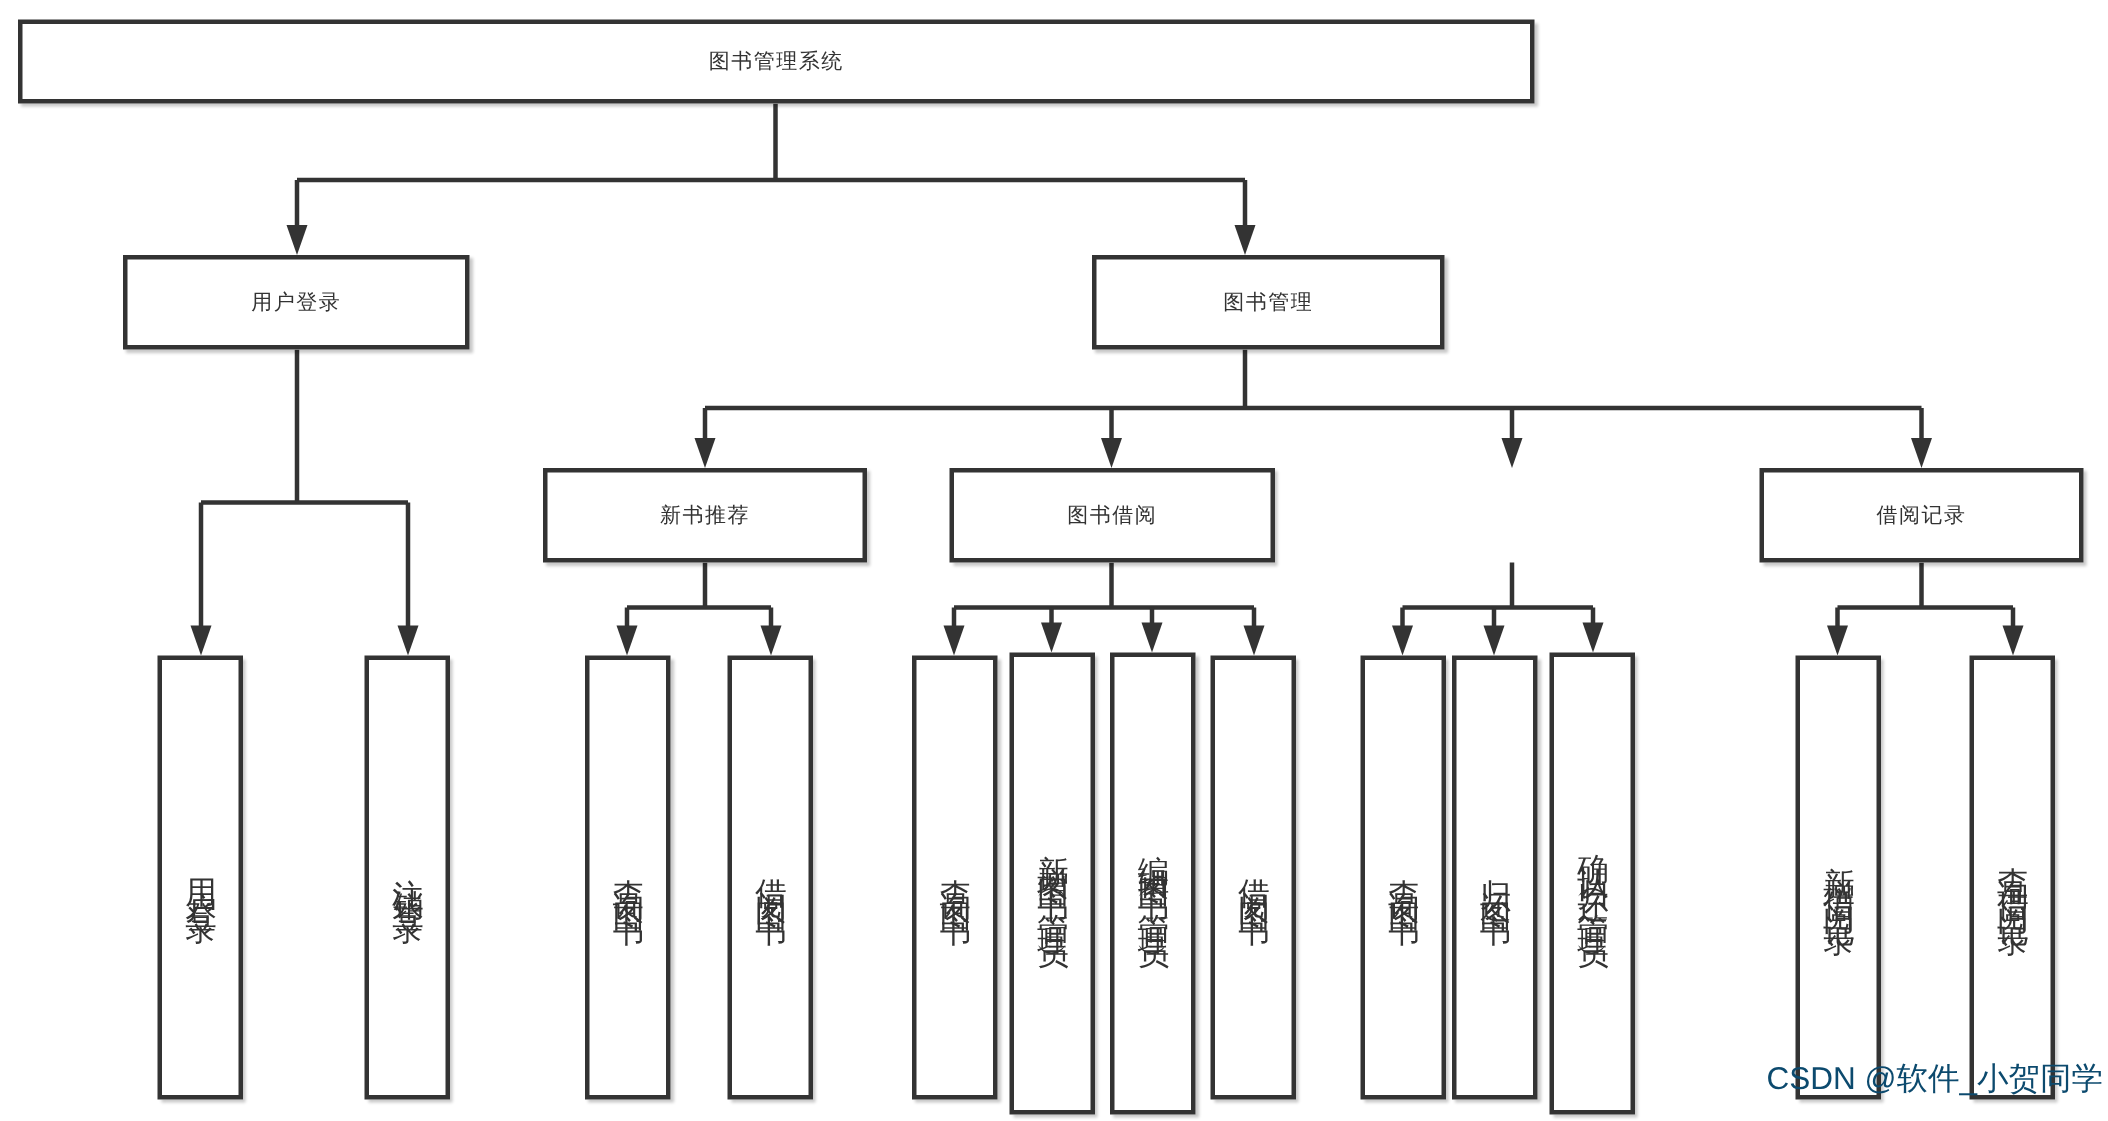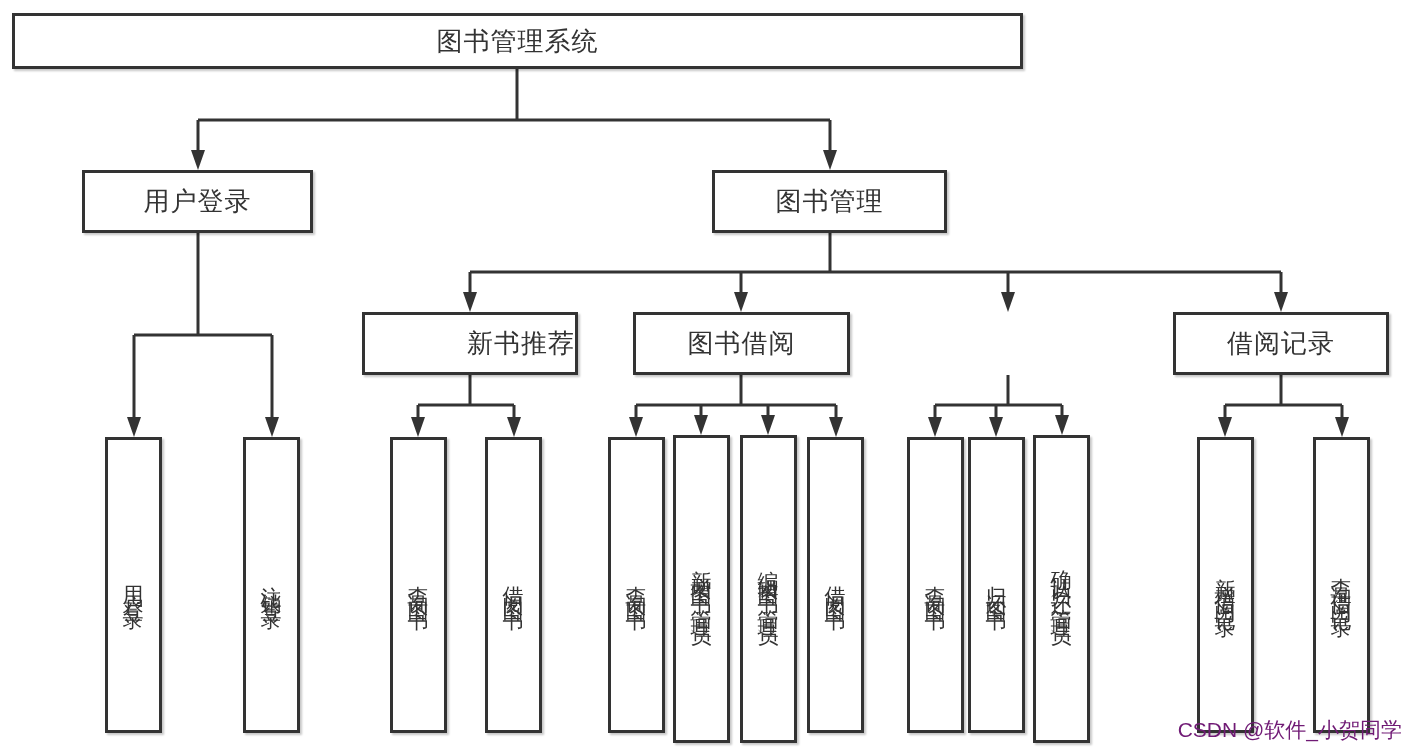--- a/index.html
+++ b/index.html
@@ -22,25 +22,25 @@
     box-sizing: border-box;
     background: #ffffff;
     border: 3px solid #333333;
     color: #333333;
     display: flex;
     align-items: center;
     justify-content: center;
     box-shadow: 2px 2px 2px rgba(0,0,0,0.22);
     z-index: 2;
   }
-  .hnode { font-size: 26px; letter-spacing: 1px; white-space: nowrap; }
+  .hnode { font-size: 14px; letter-spacing: 1px; white-space: nowrap; }
   .root-node  { left: 12px;  top: 13px;  width: 1011px; height: 56px; }
   .n-user-login { left: 82px;  top: 170px; width: 231px; height: 63px; }
-  .n-book-mgmt  { left: 712px; top: 170px; width: 235px; height: 63px; }
-  .n-new-books  { left: 362px; top: 312px; width: 216px; height: 63px; justify-content: flex-end; }
+  .n-book-mgmt  { left: 728px; top: 170px; width: 235px; height: 63px; }
+  .n-new-books  { left: 362px; top: 312px; width: 216px; height: 63px; }
   .n-borrowing  { left: 633px; top: 312px; width: 217px; height: 63px; text-align: right; }
   .n-current    { left: 900px; top: 312px; width: 216px; height: 63px; }
   .n-records    { left: 1173px; top: 312px; width: 216px; height: 63px; }
   .leaf {
     width: 57px;
     top: 437px;
     height: 296px;
   }
   .leaf.tall { top: 435px; height: 308px; }
   .vtext {
@@ -48,23 +48,23 @@
     text-orientation: mixed;
     font-size: 21px;
     letter-spacing: 8px;
     line-height: 1;
     white-space: nowrap;
     color: #333333;
   }
   .watermark {
     position: absolute;
     right: 3px;
-    bottom: 3px;
+    bottom: 14px;
     font-size: 21px;
-    color: #701a75;
+    color: #0c4a6e;
     z-index: 3;
     white-space: nowrap;
   }
 </style>
 </head>
 <body>
 
 <div class="canvas">
 
   <svg class="connectors" viewBox="0 0 1405 747" xmlns="http://www.w3.org/2000/svg">

